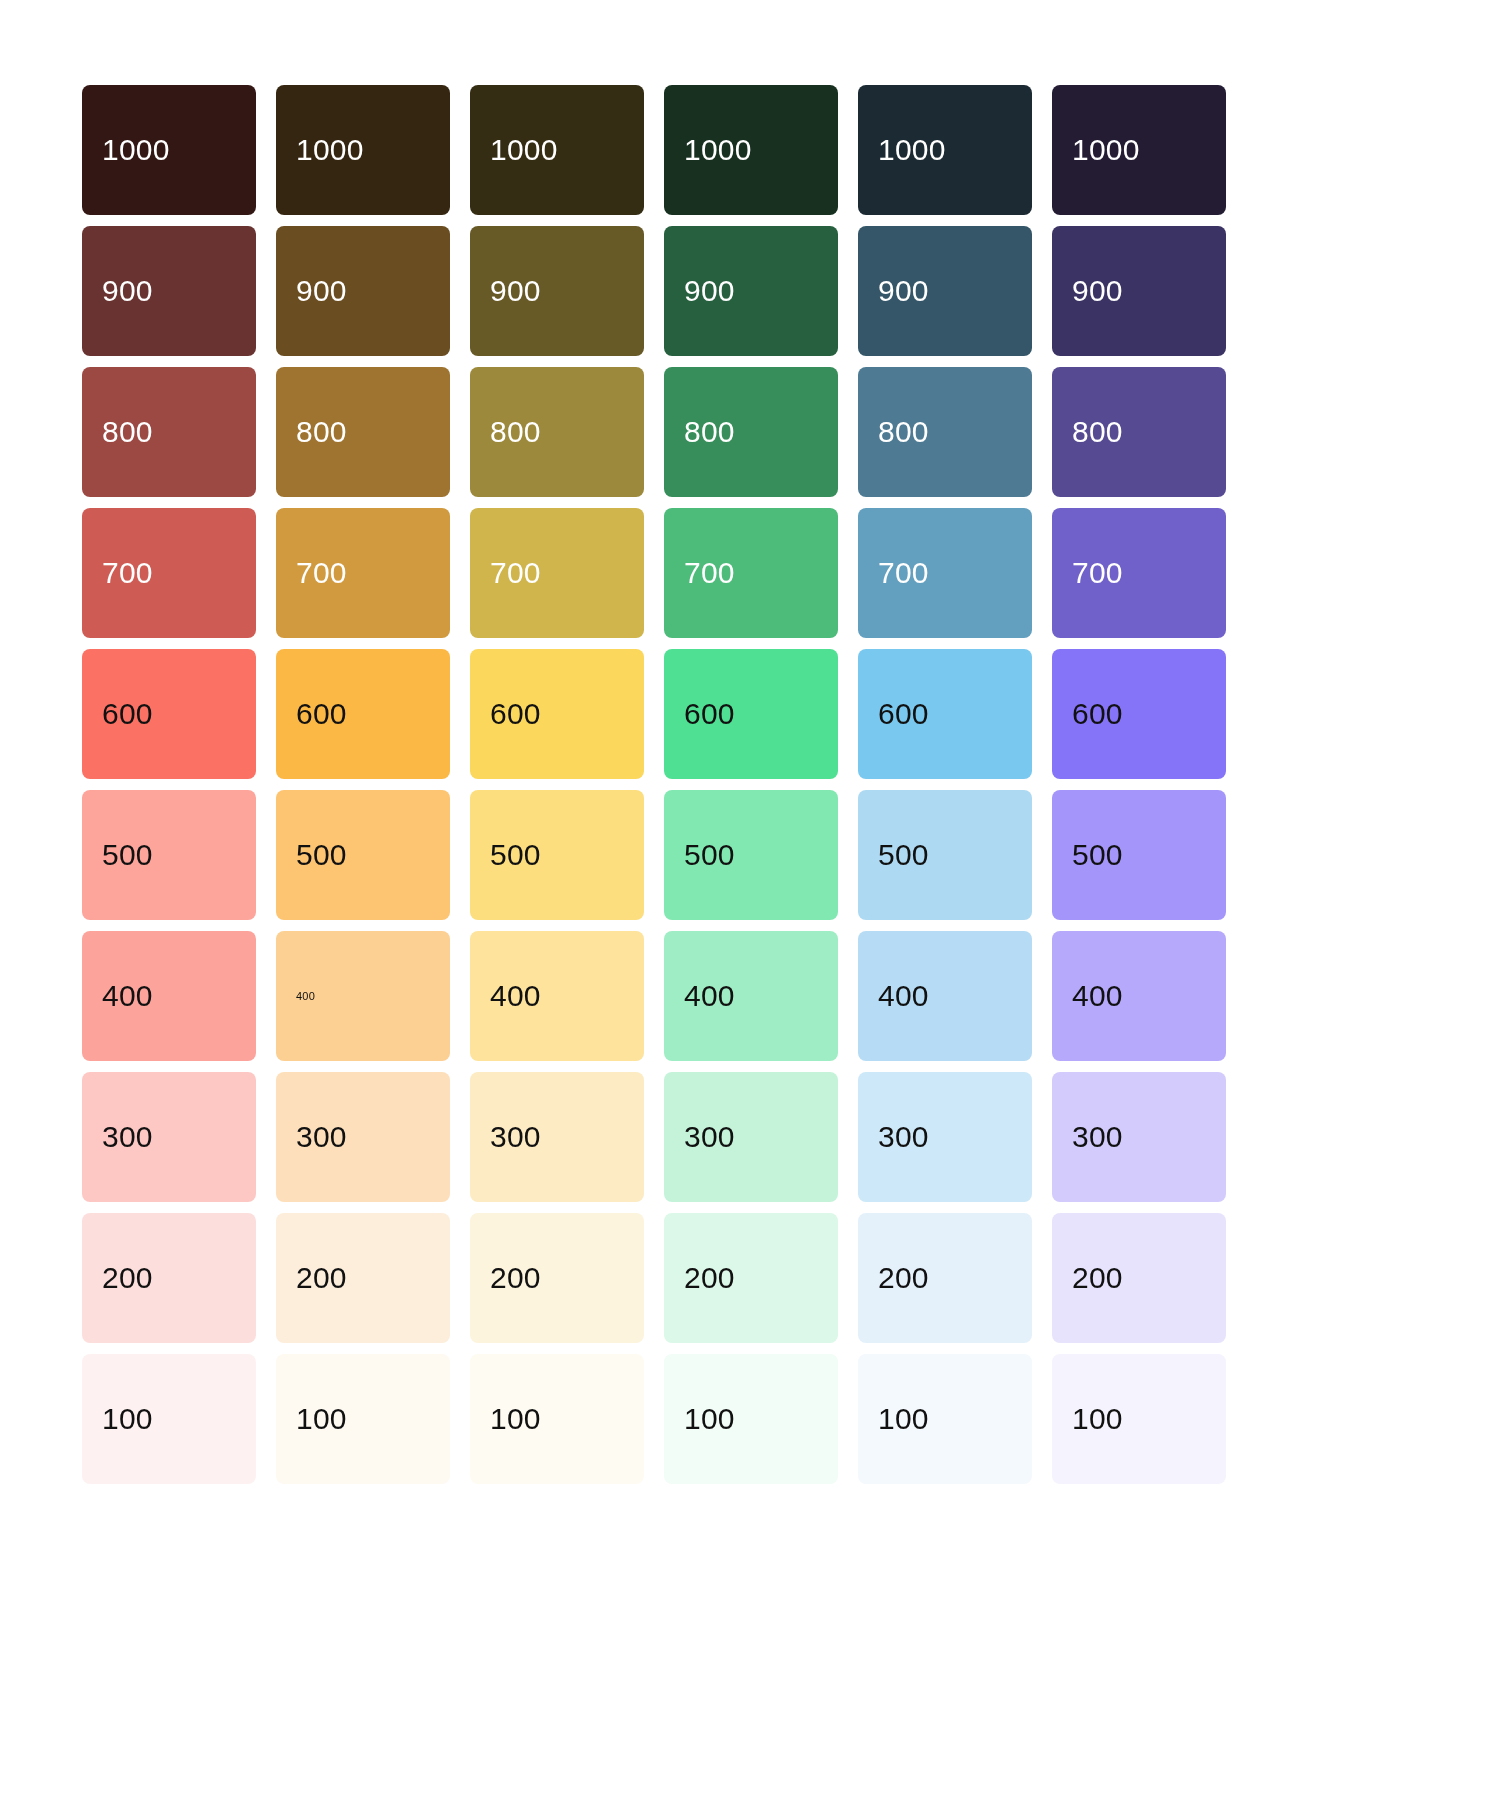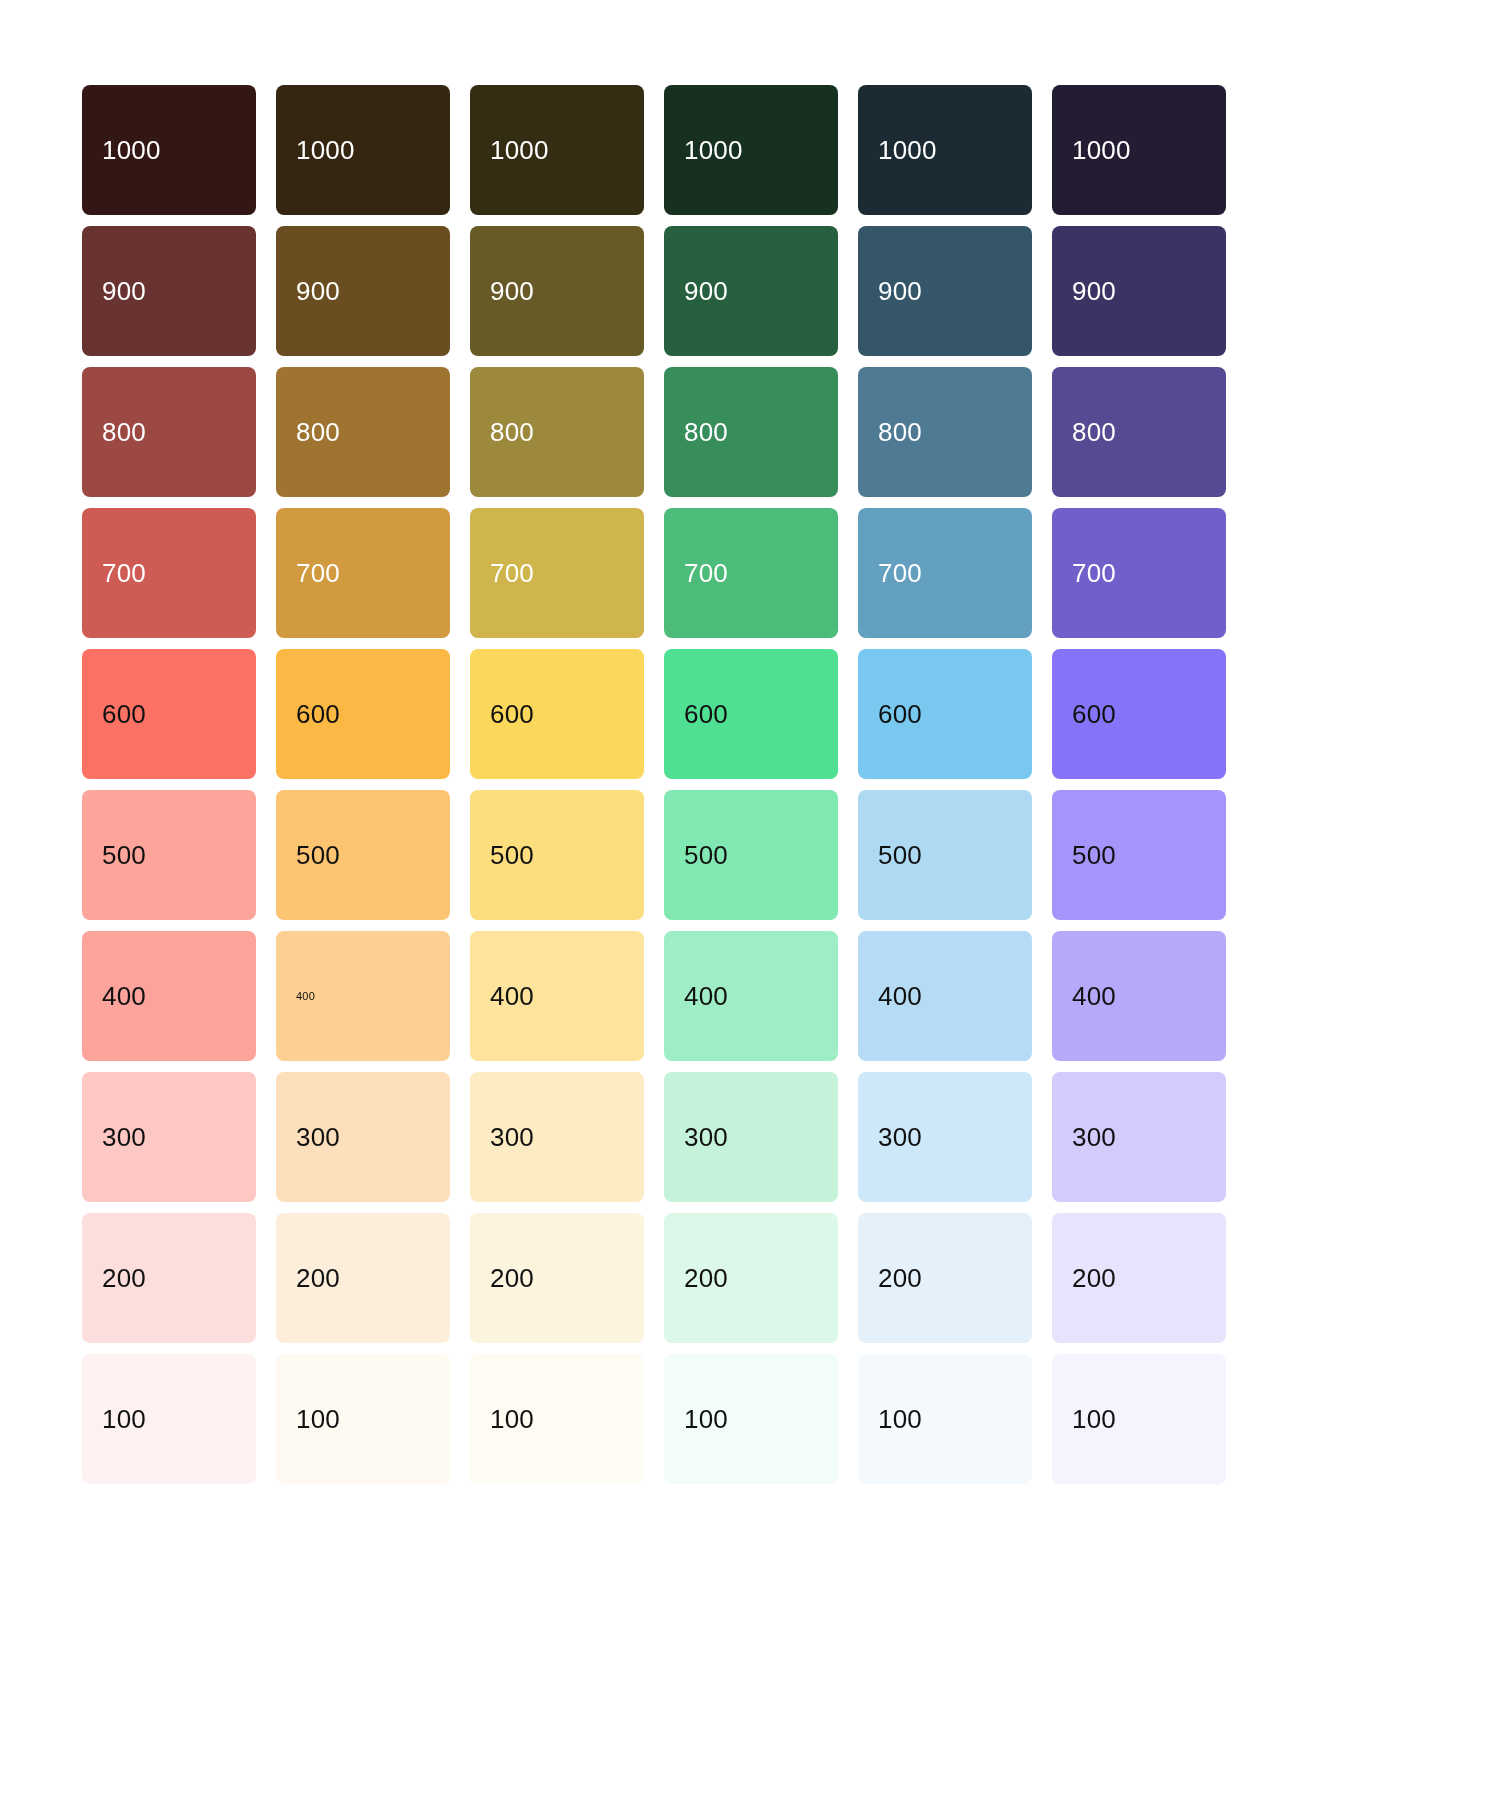--- a/index.html
+++ b/index.html
@@ -25,21 +25,21 @@
   }
   .swatch {
     border-radius: 8px;
     display: flex;
     align-items: center;
     box-sizing: border-box;
     padding-left: 20px;
     overflow: hidden;
   }
   .swatch-label {
-    font-size: 26px;
+    font-size: 30px;
     line-height: 1;
     letter-spacing: 0.2px;
     font-weight: 400;
     white-space: nowrap;
   }
   
   .swatch-label.tiny {
     font-size: 11px;
   }
 </style>

